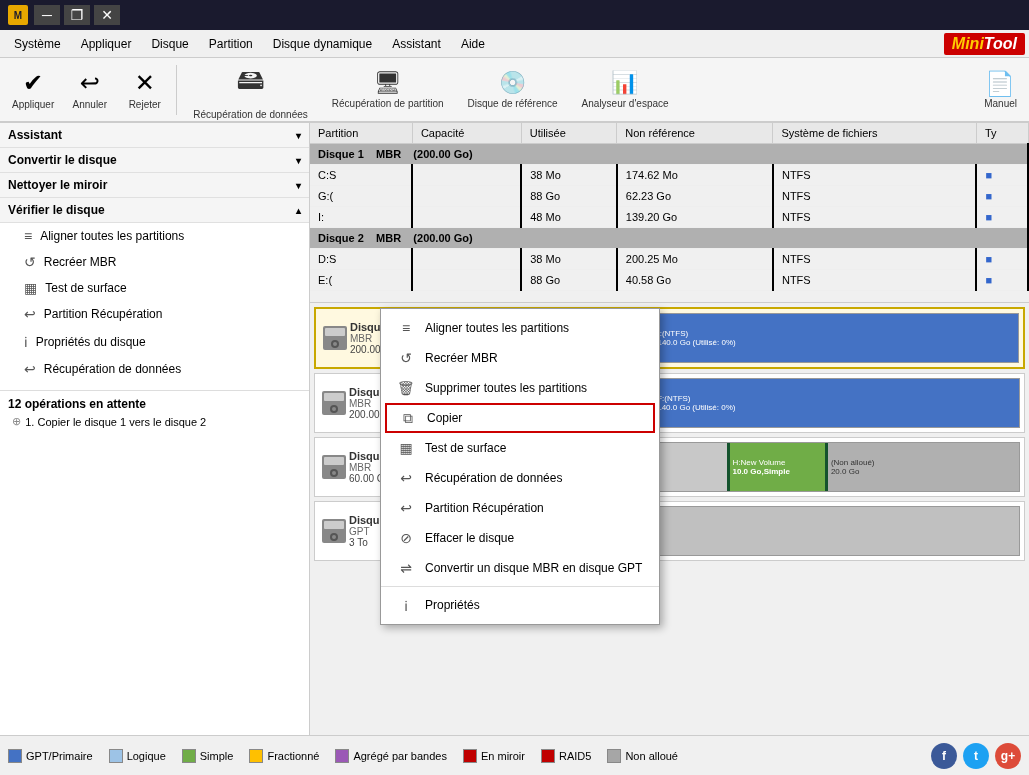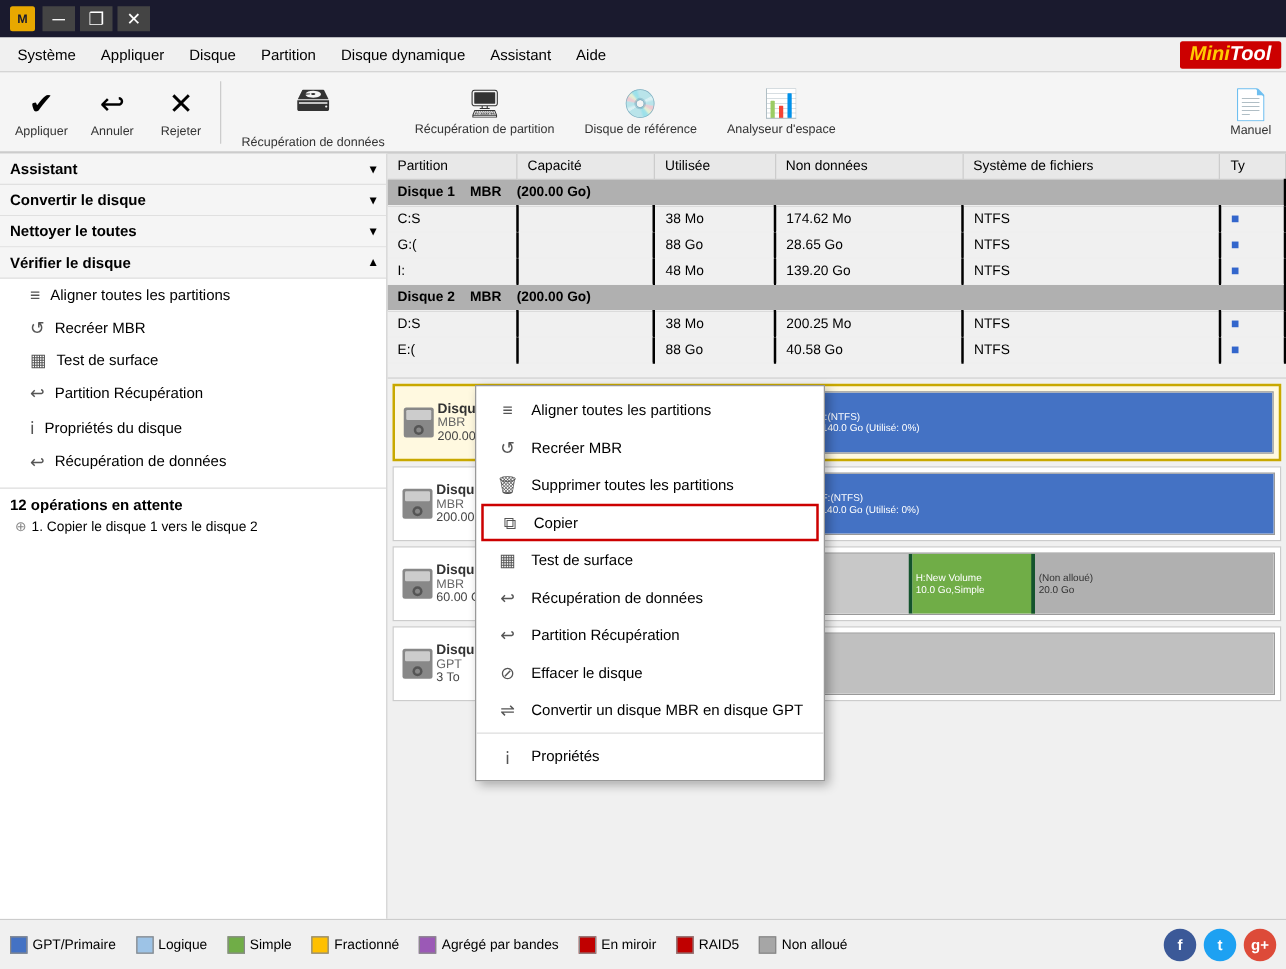--- a/index.html
+++ b/index.html
@@ -158,21 +158,21 @@
   <div class="sidebar">
     <div class="sidebar-header">
       <span>Assistant</span>
       <span class="arrow">▾</span>
     </div>
     <div class="sidebar-header">
       <span>Convertir le disque</span>
       <span class="arrow">▾</span>
     </div>
     <div class="sidebar-header">
-      <span>Nettoyer le toutes</span>
+      <span>Nettoyer le miroir</span>
       <span class="arrow">▾</span>
     </div>
     <div class="sidebar-header">
       <span>Vérifier le disque</span>
       <span class="arrow">▴</span>
     </div>
     <div class="sidebar-item">
       <span class="s-icon">≡</span>
       <span>Aligner toutes les partitions</span>
     </div>
@@ -208,42 +208,42 @@
 
   <div class="content">
 
     <div class="partition-table" style="height: 180px; overflow: auto;">
       <table>
         <thead>
           <tr>
             <th>Partition</th>
             <th>Capacité</th>
             <th>Utilisée</th>
-            <th>Non données</th>
+            <th>Non référence</th>
             <th>Système de fichiers</th>
             <th>Ty</th>
           </tr>
         </thead>
         <tbody>
           <tr class="disk-header">
             <td colspan="6" style="background:#b0b0b0; font-weight:bold;">Disque 1 &nbsp;&nbsp; MBR &nbsp;&nbsp; (200.00 Go)</td>
           </tr>
           <tr>
             <td>C:S</td>
             <td></td>
             <td>38 Mo</td>
             <td>174.62 Mo</td>
             <td>NTFS</td>
             <td><span style="color:#3366cc">■</span></td>
           </tr>
           <tr>
             <td>G:(</td>
             <td></td>
             <td>88 Go</td>
-            <td>28.65 Go</td>
+            <td>62.23 Go</td>
             <td>NTFS</td>
             <td><span style="color:#3366cc">■</span></td>
           </tr>
           <tr>
             <td>I:</td>
             <td></td>
             <td>48 Mo</td>
             <td>139.20 Go</td>
             <td>NTFS</td>
             <td><span style="color:#3366cc">■</span></td>
@@ -347,21 +347,21 @@
           <div class="dtype">MBR</div>
           <div class="dsize">60.00 Go</div>
         </div>
         <div class="disk-partitions">
           <div class="part-seg" style="width:50%; background:#c8c8c8; color:#333;">
             <span style="font-size:8px;">(Non alloué)</span>
             <span style="font-size:8px;">30.0 Go</span>
           </div>
           <div class="part-seg part-green" style="width:17%;">
             <span style="font-size:8px;">H:New Volume</span>
-            <span style="font-size:8px;">10.0 Go,Simple</span>
+            <span style="font-size:8px;font-weight:bold;">10.0 Go,Simple</span>
           </div>
           <div class="part-seg" style="width:33%; background:#b0b0b0; color:#333;">
             <span style="font-size:8px;">(Non alloué)</span>
             <span style="font-size:8px;">20.0 Go</span>
           </div>
         </div>
       </div>
 
       <div class="disk-row" style="border: 1px solid #ccc; background:white;">
         <div class="disk-icon">

